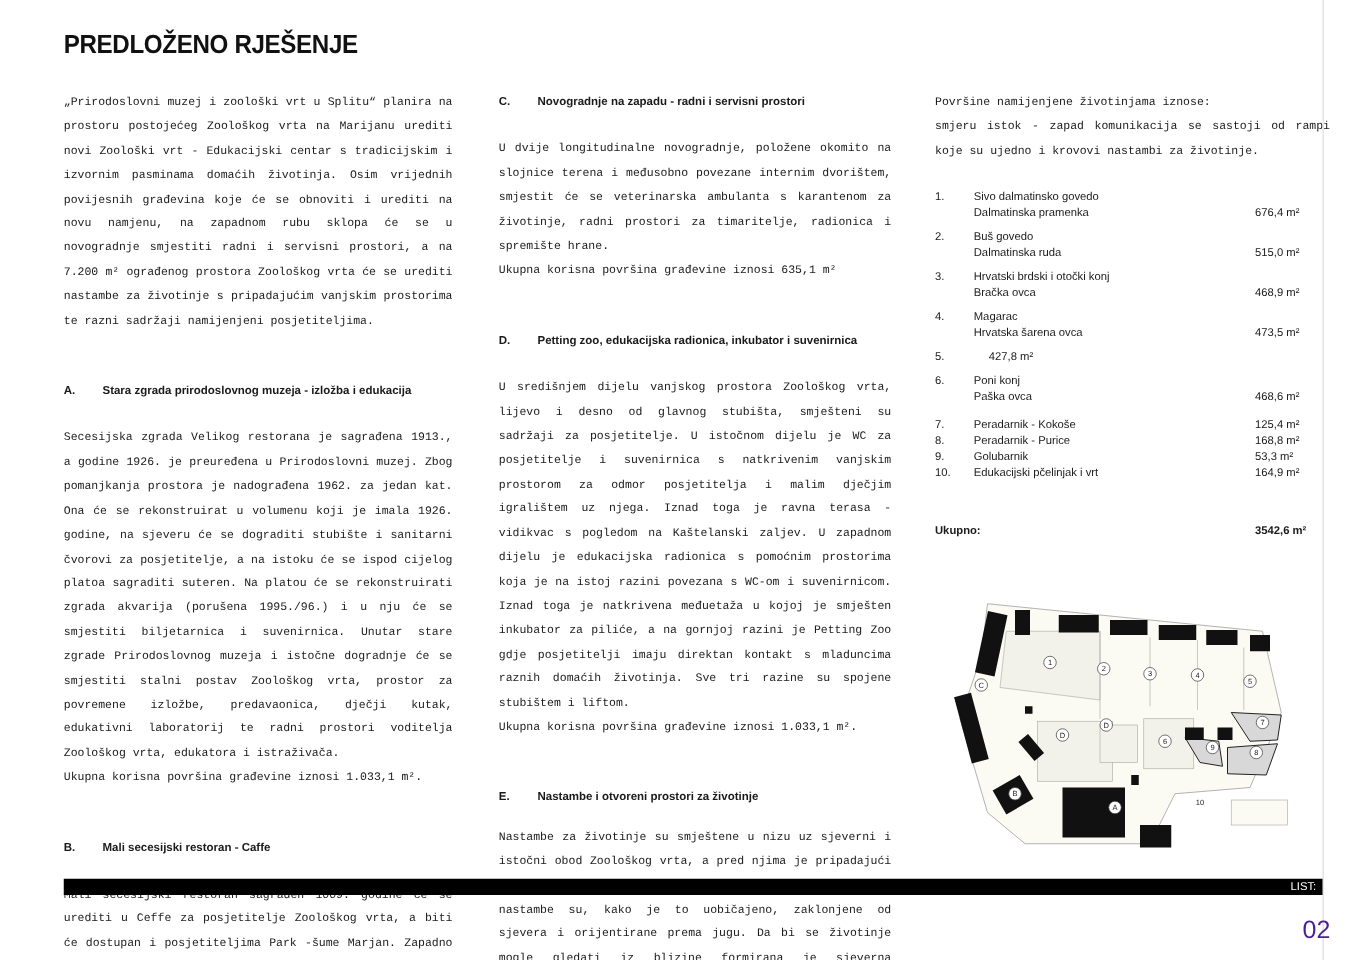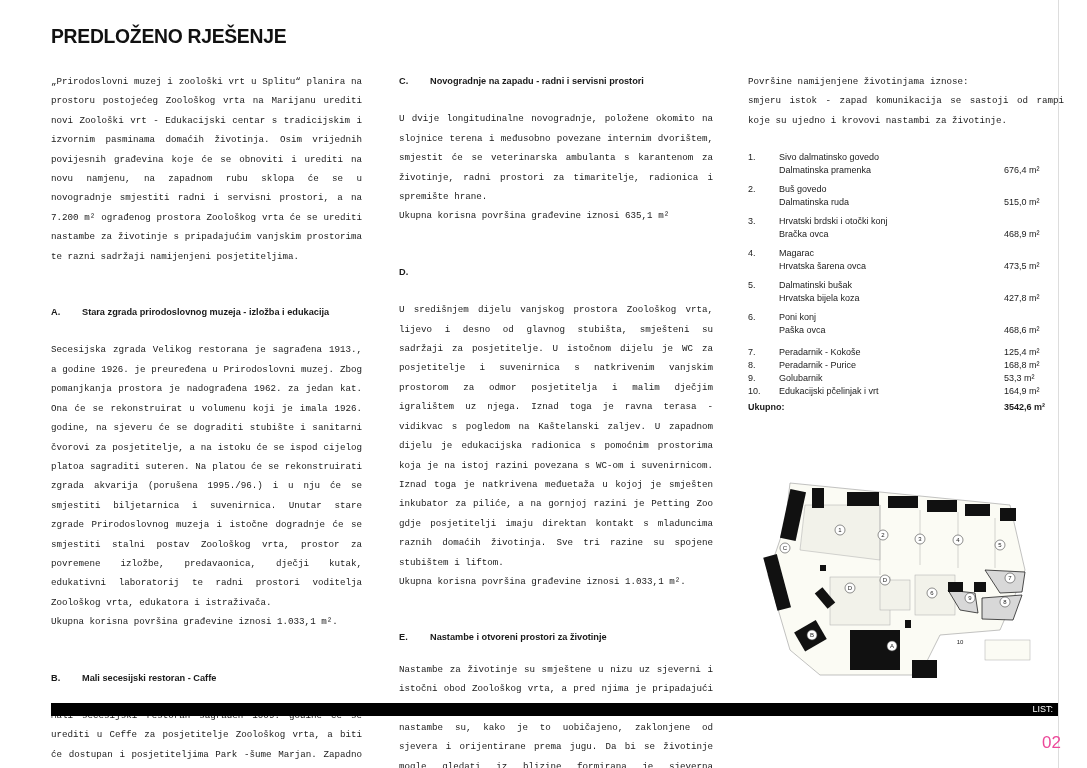--- a/index.html
+++ b/index.html
@@ -13,27 +13,27 @@
   .sec-head{display:flex;font-weight:bold;font-size:9.2px;margin:0;}
   .sec-head .lt{width:31px;}
   .gap1{height:37px;}
   .gap2{height:18px;}
   .animals{margin-top:21px;font-size:9px;}
   .an-row{display:flex;line-height:13px;margin-bottom:6px;}
   .an-row.tight{margin-bottom:0;}
   .an-num{width:31px;}
   .an-names{flex:1;}
   .an-area{width:60px;text-align:left;align-self:flex-end;margin-left:12px;}
-  .total{display:flex;font-weight:bold;font-size:9px;}
+  .total{display:flex;font-weight:bold;margin-top:30px;font-size:9px;}
   .total .lbl{flex:1;}
   .total .val{width:60px;}
   .plan{position:absolute;left:760px;top:480px;width:280px;height:200px;}
   .bar{position:absolute;left:51px;top:703px;width:1007px;height:13px;background:#000;}
   .list-lbl{position:absolute;right:34px;top:703px;font-size:9px;color:#fff;line-height:13px;margin-left:23px;}
-  .page-no{position:absolute;left:1042px;top:733px;font-size:17px;color:#ec4899;}
+  .page-no{position:absolute;left:1042px;top:733px;font-size:20px;color:#4c1d95;}
   .vline{position:absolute;left:1058px;top:0;width:1px;height:768px;background:#ddd;}
 </style>
 </head>
 <body>
 
 <div class="title">PREDLOŽENO RJEŠENJE</div>
 
 <div class="col col1">
   <p>„Prirodoslovni muzej i zoološki vrt u Splitu“ planira na prostoru postojećeg Zoološkog vrta na Marijanu urediti novi Zoološki vrt - Edukacijski centar s tradicijskim i izvornim pasminama domaćih životinja. Osim vrijednih povijesnih građevina koje će se obnoviti i urediti na novu namjenu, na zapadnom rubu sklopa će se u novogradnje smjestiti radni i servisni prostori, a na 7.200 m² ograđenog prostora Zoološkog vrta će se urediti nastambe za životinje s pripadajućim vanjskim prostorima te razni sadržaji namijenjeni posjetiteljima.</p>
   <div class="gap1"></div>
@@ -57,20 +57,21 @@
   <div class="sec-head">
     <span class="lt">C.</span>
     <span>Novogradnje na zapadu - radni i servisni prostori</span>
   </div>
   <div class="gap2"></div>
   <p>U dvije longitudinalne novogradnje, položene okomito na slojnice terena i međusobno povezane internim dvorištem, smjestit će se veterinarska ambulanta s karantenom za životinje, radni prostori za timaritelje, radionica i spremište hrane.</p>
   <p>Ukupna korisna površina građevine iznosi 635,1 m²</p>
   <div class="gap1"></div>
   <div class="sec-head">
     <span class="lt">D.</span>
+    <span>Petting zoo, edukacijska radionica, inkubator i suvenirnica</span>
   </div>
   <div class="gap2"></div>
   <p>U središnjem dijelu vanjskog prostora Zoološkog vrta, lijevo i desno od glavnog stubišta, smješteni su sadržaji za posjetitelje. U istočnom dijelu je WC za posjetitelje i suvenirnica s natkrivenim vanjskim prostorom za odmor posjetitelja i malim dječjim igralištem uz njega. Iznad toga je ravna terasa - vidikvac s pogledom na Kaštelanski zaljev. U zapadnom dijelu je edukacijska radionica s pomoćnim prostorima koja je na istoj razini povezana s WC-om i suvenirnicom. Iznad toga je natkrivena međuetaža u kojoj je smješten inkubator za piliće, a na gornjoj razini je Petting Zoo gdje posjetitelji imaju direktan kontakt s mladuncima raznih domaćih životinja. Sve tri razine su spojene stubištem i liftom.</p>
   <p>Ukupna korisna površina građevine iznosi 1.033,1 m².</p>
   <div class="gap1"></div>
   <div class="sec-head">
     <span class="lt">E.</span>
     <span>Nastambe i otvoreni prostori za životinje</span>
   </div>
   <div style="height:12px"></div>
@@ -96,21 +97,20 @@
       <span class="an-names"><span>Hrvatski brdski i otočki konj</span><br><span>Bračka ovca</span></span>
       <span class="an-area">468,9 m²</span>
     </div>
     <div class="an-row">
       <span class="an-num">4.</span>
       <span class="an-names"><span>Magarac</span><br><span>Hrvatska šarena ovca</span></span>
       <span class="an-area">473,5 m²</span>
     </div>
     <div class="an-row">
       <span class="an-num">5.</span>
-      <span class="an-names"><span>Dalmatinski bušak</span><br><span>Hrvatska bijela koza</span></span>
       <span class="an-area">427,8 m²</span>
     </div>
     <div class="an-row" style="margin-bottom:9px">
       <span class="an-num">6.</span>
       <span class="an-names"><span>Poni konj</span><br><span>Paška ovca</span></span>
       <span class="an-area">468,6 m²</span>
     </div>
     <div class="an-row tight">
       <span class="an-num">7.</span>
       <span class="an-names">Peradarnik - Kokoše</span>

